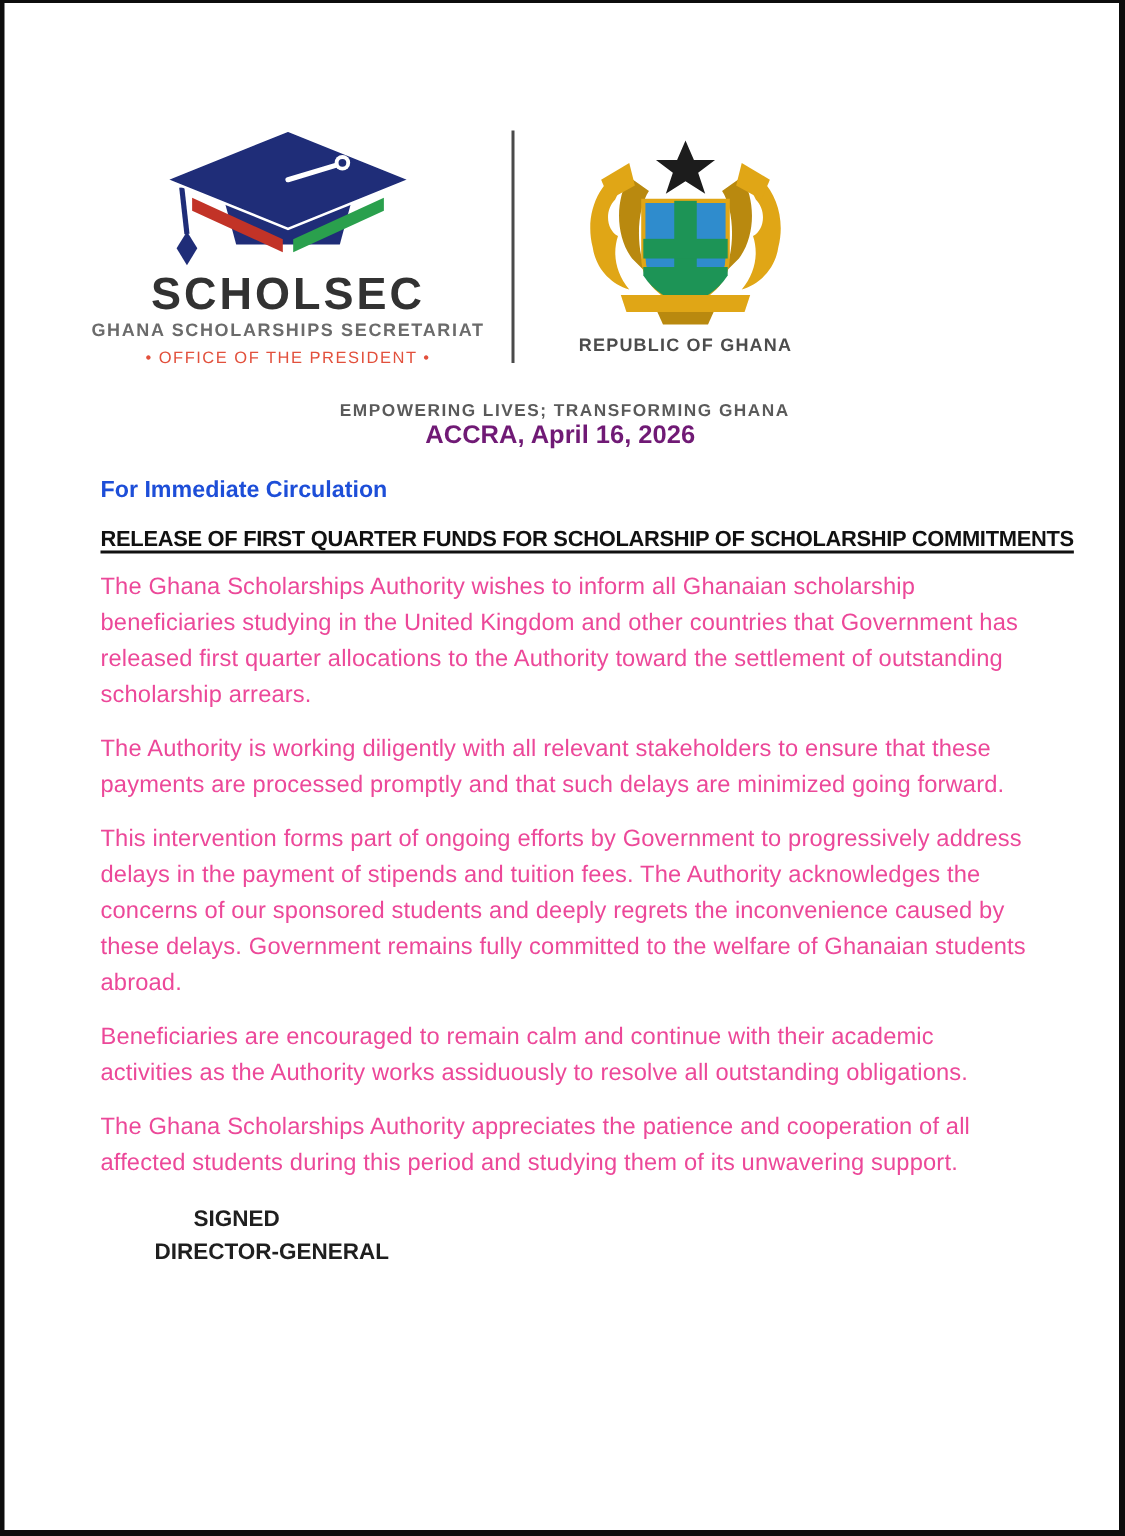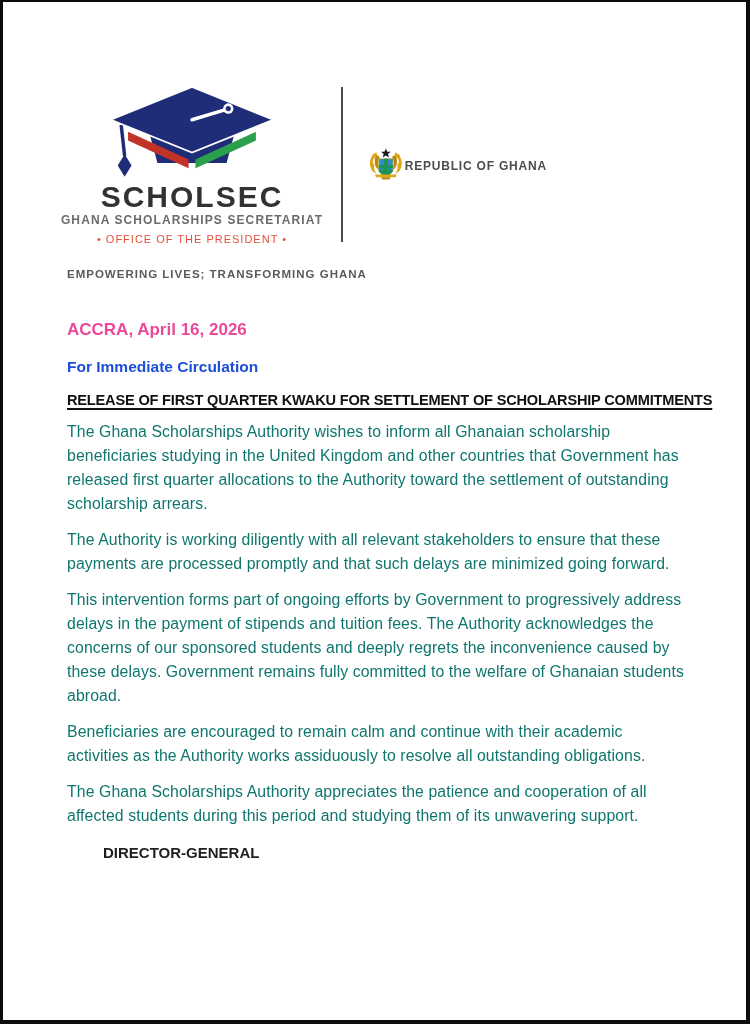--- a/index.html
+++ b/index.html
@@ -61,49 +61,48 @@
     margin-top: 6px;
     white-space: nowrap;
   }
   .lh-divider {
     width: 2px;
     height: 155px;
     background: #4a4a4a;
   }
   .brand-right {
     display: flex;
-    flex-direction: row;
+    flex-direction: column;
     align-items: center;
     width: 180px;
   }
   .arms-svg { width: 150px; height: 128px; display: block; }
   .republic-label {
     font-size: 12px;
     font-weight: 600;
     letter-spacing: 0.8px;
     color: #4c4c4c;
     margin-top: 4px;
     white-space: nowrap;
   }
   .tagline {
-    text-align: left;
+    text-align: center;
     font-size: 11.5px;
     font-weight: 700;
     letter-spacing: 1px;
     color: #5a5a5a;
     margin-top: 20px;
   }
 
   
   .dateline {
-    text-align: left;
+    text-align: center;
     font-size: 17px;
     font-weight: 700;
-    color: #ec4899;
-    margin-top: 40px;
+    color: #701a75;
     padding-right: 6px;
   }
   .circulation {
     font-size: 15.5px;
     font-weight: 700;
     color: #1d4ed8;
     margin-top: 18px;
   }
   .release-title {
     text-align: center;
@@ -114,21 +113,21 @@
     text-decoration: underline;
     text-underline-offset: 3px;
     text-decoration-thickness: 1.5px;
     margin-top: 16px;
     white-space: nowrap;
   }
   .body-copy { margin-top: 4px; }
   .body-copy p {
     font-size: 15.8px;
     line-height: 24px;
-    color: #0f766e;
+    color: #ec4899;
     margin: 12px 0 0 0;
     letter-spacing: 0.1px;
   }
   .signature {
     margin-top: 14px;
     font-size: 15px;
     font-weight: 700;
     color: #1f1f1f;
     line-height: 22px;
   }
@@ -193,27 +192,28 @@
       <div class="republic-label">REPUBLIC OF GHANA</div>
     </div>
   </div>
 
   <div class="tagline">EMPOWERING LIVES; TRANSFORMING GHANA</div>
 
   <div class="dateline">ACCRA, April 16, 2026</div>
 
   <div class="circulation">For Immediate Circulation</div>
 
-  <div class="release-title">RELEASE OF FIRST QUARTER KWAKU FOR SETTLEMENT OF SCHOLARSHIP COMMITMENTS</div>
+  <div class="release-title">RELEASE OF FIRST QUARTER FUNDS FOR SCHOLARSHIP OF SCHOLARSHIP COMMITMENTS</div>
 
   <div class="body-copy">
     <p>The Ghana Scholarships Authority wishes to inform all Ghanaian scholarship beneficiaries studying in the United Kingdom and other countries that Government has released first quarter allocations to the Authority toward the settlement of outstanding scholarship arrears.</p>
     <p>The Authority is working diligently with all relevant stakeholders to ensure that these payments are processed promptly and that such delays are minimized going forward.</p>
     <p>This intervention forms part of ongoing efforts by Government to progressively address delays in the payment of stipends and tuition fees. The Authority acknowledges the concerns of our sponsored students and deeply regrets the inconvenience caused by these delays. Government remains fully committed to the welfare of Ghanaian students abroad.</p>
     <p>Beneficiaries are encouraged to remain calm and continue with their academic activities as the Authority works assiduously to resolve all outstanding obligations.</p>
     <p>The Ghana Scholarships Authority appreciates the patience and cooperation of all affected students during this period and studying them of its unwavering support.</p>
   </div>
 
   <div class="signature">
+    <div class="sig-signed">SIGNED</div>
     <div class="sig-title">DIRECTOR-GENERAL</div>
   </div>
 
 </div>
 
 </body></html>

